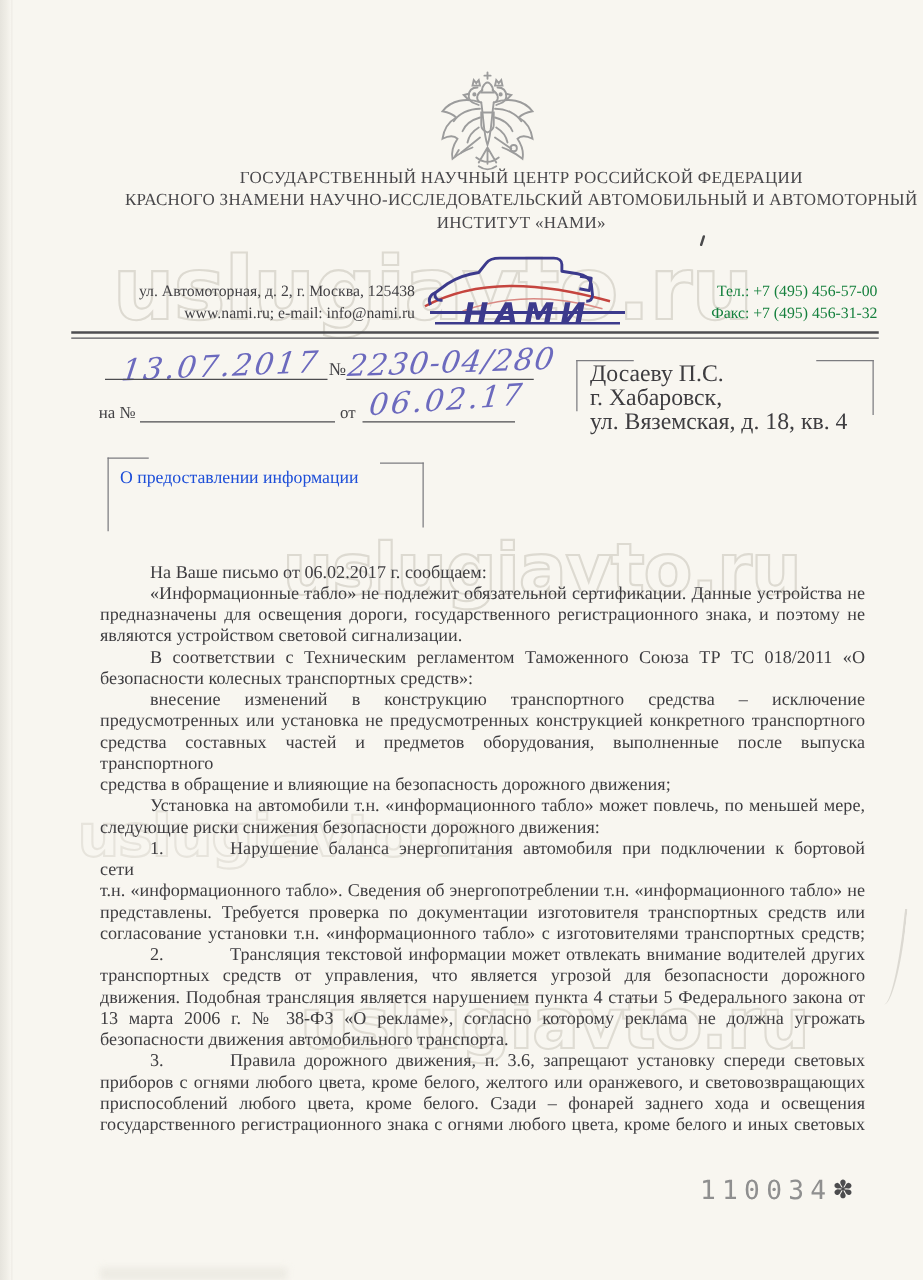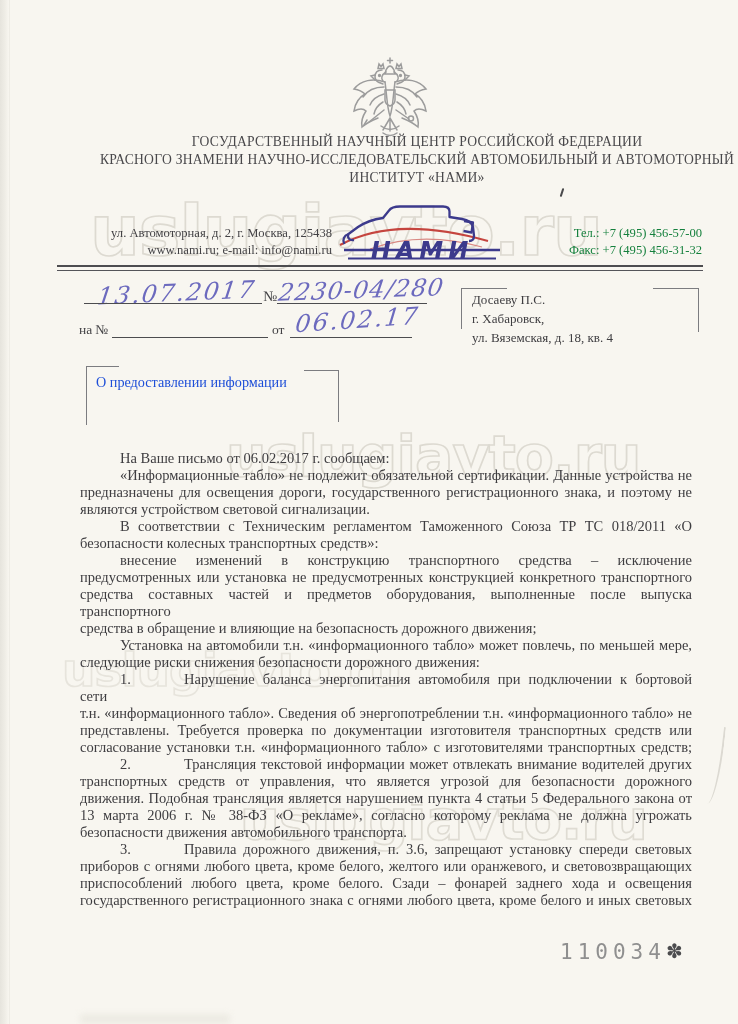--- a/index.html
+++ b/index.html
@@ -46,21 +46,21 @@
   .bl4{left:290px;top:337px;width:122px;}
   .ref-label{position:absolute;color:#434245;font-size:13.5px;}
   .lbl-no{left:263px;top:288px;font-size:14.5px;}
   .lbl-onno{left:79px;top:322px;}
   .lbl-ot{left:272px;top:322px;}
 
   
   .corner{position:absolute;border-color:#7c7c80;}
   .rec-tl{left:461px;top:288px;width:45px;height:40px;border-left:1px solid #7c7c80;border-top:1px solid #7c7c80;}
   .rec-tr{left:653px;top:288px;width:45px;height:43px;border-right:1px solid #7c7c80;border-top:1px solid #7c7c80;}
-  .recipient{position:absolute;left:472px;top:290px;width:220px;color:#3e3d40;font-size:13px;line-height:19.2px;}
+  .recipient{position:absolute;left:472px;top:290px;width:220px;color:#3e3d40;font-size:19px;line-height:19.2px;}
 
   
   .subj-tl{left:86px;top:366px;width:32px;height:58px;border-left:1px solid #7c7c80;border-top:1px solid #7c7c80;}
   .subj-tr{left:304px;top:370px;width:34px;height:51px;border-right:1px solid #7c7c80;border-top:1px solid #7c7c80;}
   .subject{position:absolute;left:96px;top:374px;color:#1d4ed8;font-size:14.2px;}
 
   
   .body-text{position:absolute;left:80px;top:450px;width:612px;color:#3e3d40;
       font-size:14.5px;line-height:17px;}
   .bline{text-align:justify;text-align-last:justify;}

